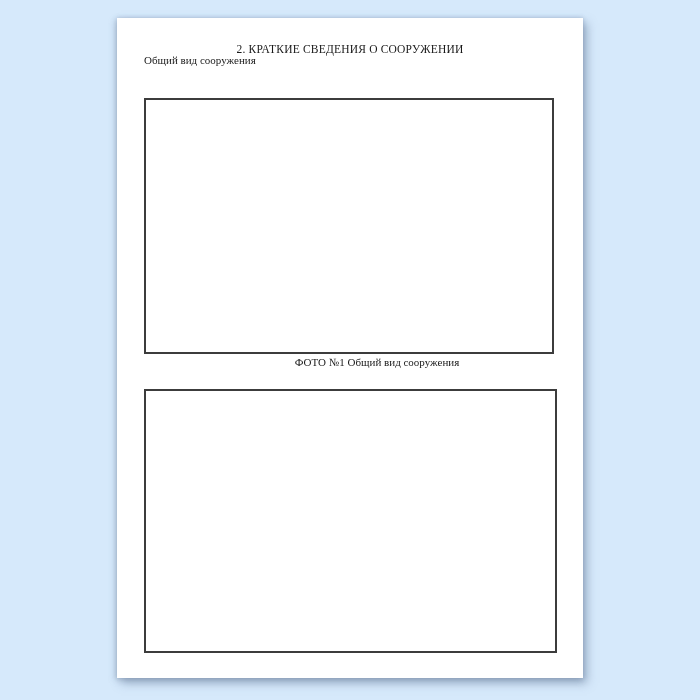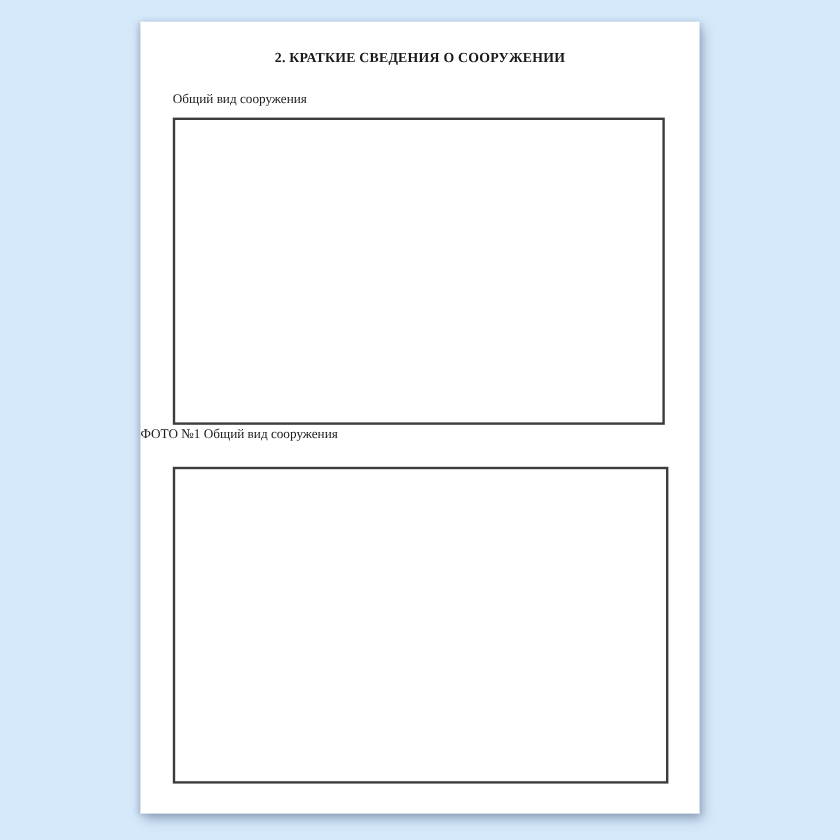--- a/index.html
+++ b/index.html
@@ -30,29 +30,29 @@
                 -2px 2px 6px rgba(130, 150, 175, 0.35);
   }
   .doc-title {
     position: absolute;
     left: 0;
     top: 24px;
     width: 100%;
     margin: 0;
     text-align: center;
     font-size: 11.5px;
-    font-weight: bold;
+    font-weight: normal;
     line-height: 14px;
     color: #1a1a1a;
     letter-spacing: 0.2px;
   }
   .section-label {
     position: absolute;
     left: 27px;
-    top: 59px;
+    top: 36px;
     font-size: 11px;
     line-height: 13px;
     color: #1a1a1a;
   }
   .placeholder-frame {
     position: absolute;
     box-sizing: border-box;
     border: 2px solid #3c3c3c;
     background: #ffffff;
   }
@@ -66,23 +66,25 @@
     left: 27px;
     top: 371px;
     width: 413px;
     height: 264px;
   }
   .caption-block {
     position: absolute;
     left: 0;
     top: 338px;
     width: 100%;
+    text-align: center;
     font-size: 11px;
     line-height: 13px;
     color: #1a1a1a;
+    padding-left: 27px;
   }
 </style>
 </head>
 <body>
 
 <div class="viewport">
   <div class="paper">
 
     <h1 class="doc-title">2. КРАТКИЕ СВЕДЕНИЯ О СООРУЖЕНИИ</h1>
 

